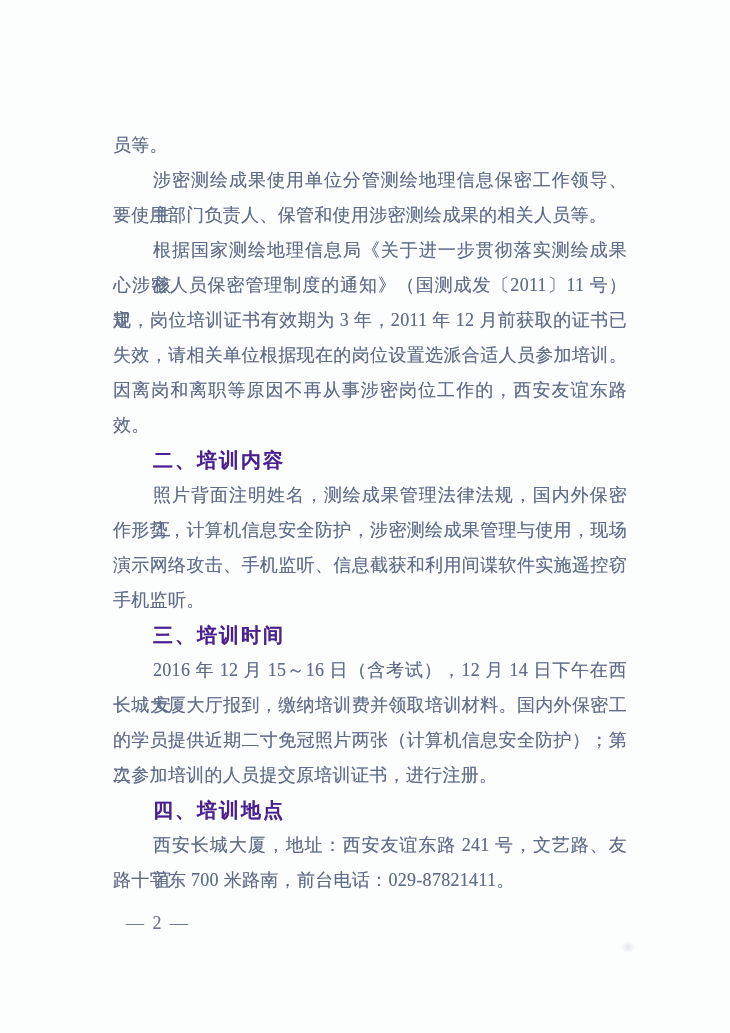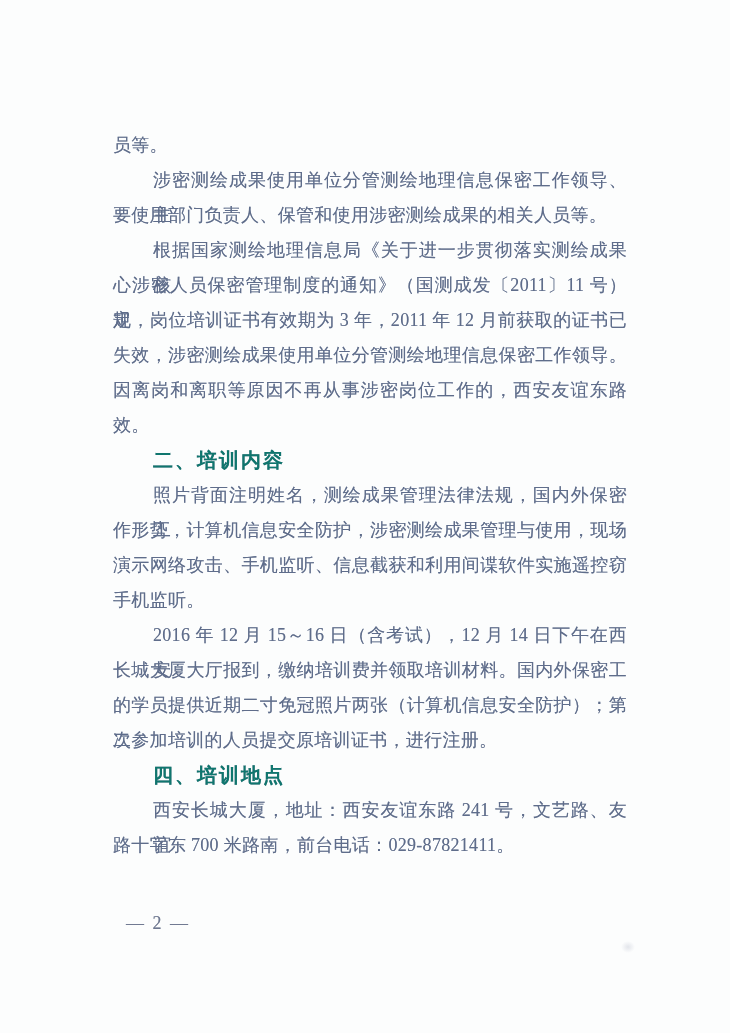--- a/index.html
+++ b/index.html
@@ -40,21 +40,21 @@
     text-align-last: justify;
     text-justify: inter-character;
   }
   .line.indent {
     padding-left: 40px;
   }
   .line.heading {
     font-family: "Liberation Sans", "DejaVu Sans", sans-serif;
     font-weight: 700;
     font-size: 20px;
-    color: #0f766e;
+    color: #4c1d95;
     letter-spacing: 2px;
     text-shadow: 0 0 0.5px rgba(70, 82, 110, 0.6);
   }
   .page-number {
     position: absolute;
     left: 126px;
     top: 908px;
     font-size: 18px;
     line-height: 30px;
     color: #6e7890;
@@ -74,28 +74,29 @@
 <body>
 
 <div class="page">
   <div class="text-block">
       <div class="line">员等。</div>
       <div class="line indent justify">涉密测绘成果使用单位分管测绘地理信息保密工作领导、主</div>
       <div class="line">要使用部门负责人、保管和使用涉密测绘成果的相关人员等。</div>
       <div class="line indent justify">根据国家测绘地理信息局《关于进一步贯彻落实测绘成果核</div>
       <div class="line justify">心涉密人员保密管理制度的通知》（国测成发〔2011〕11 号）规</div>
       <div class="line justify">定，岗位培训证书有效期为 3 年，2011 年 12 月前获取的证书已</div>
-      <div class="line justify">失效，涉密测绘成果使用单位分管测绘地理信息保密工作领导。</div>
+      <div class="line justify">失效，请相关单位根据现在的岗位设置选派合适人员参加培训。</div>
       <div class="line justify">因离岗和离职等原因不再从事涉密岗位工作的，西安友谊东路</div>
       <div class="line">效。</div>
       <div class="line heading indent">二、培训内容</div>
       <div class="line indent justify">照片背面注明姓名，测绘成果管理法律法规，国内外保密工</div>
       <div class="line justify">作形势，计算机信息安全防护，涉密测绘成果管理与使用，现场</div>
       <div class="line justify">演示网络攻击、手机监听、信息截获和利用间谍软件实施遥控窃</div>
       <div class="line">手机监听。</div>
+      <div class="line heading indent">三、培训时间</div>
       <div class="line indent justify">2016 年 12 月 15～16 日（含考试），12 月 14 日下午在西安</div>
       <div class="line justify">长城大厦大厅报到，缴纳培训费并领取培训材料。国内外保密工</div>
       <div class="line justify">的学员提供近期二寸免冠照片两张（计算机信息安全防护）；第二</div>
       <div class="line">次参加培训的人员提交原培训证书，进行注册。</div>
       <div class="line heading indent">四、培训地点</div>
       <div class="line indent justify">西安长城大厦，地址：西安友谊东路 241 号，文艺路、友谊</div>
       <div class="line">路十字东 700 米路南，前台电话：029-87821411。</div>
     </div>
   <div class="page-number">— 2 —</div>
   <div class="smudge"></div>

